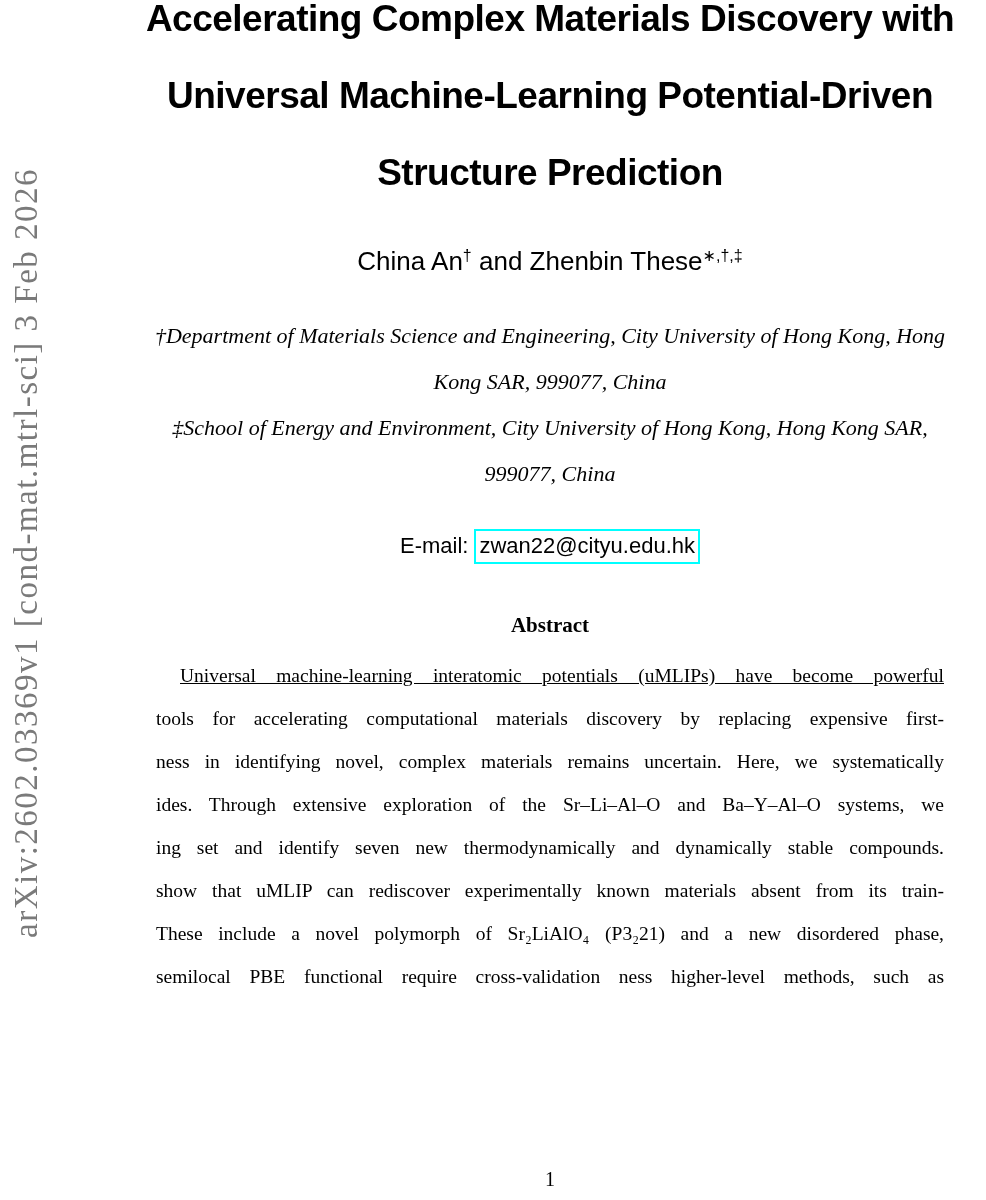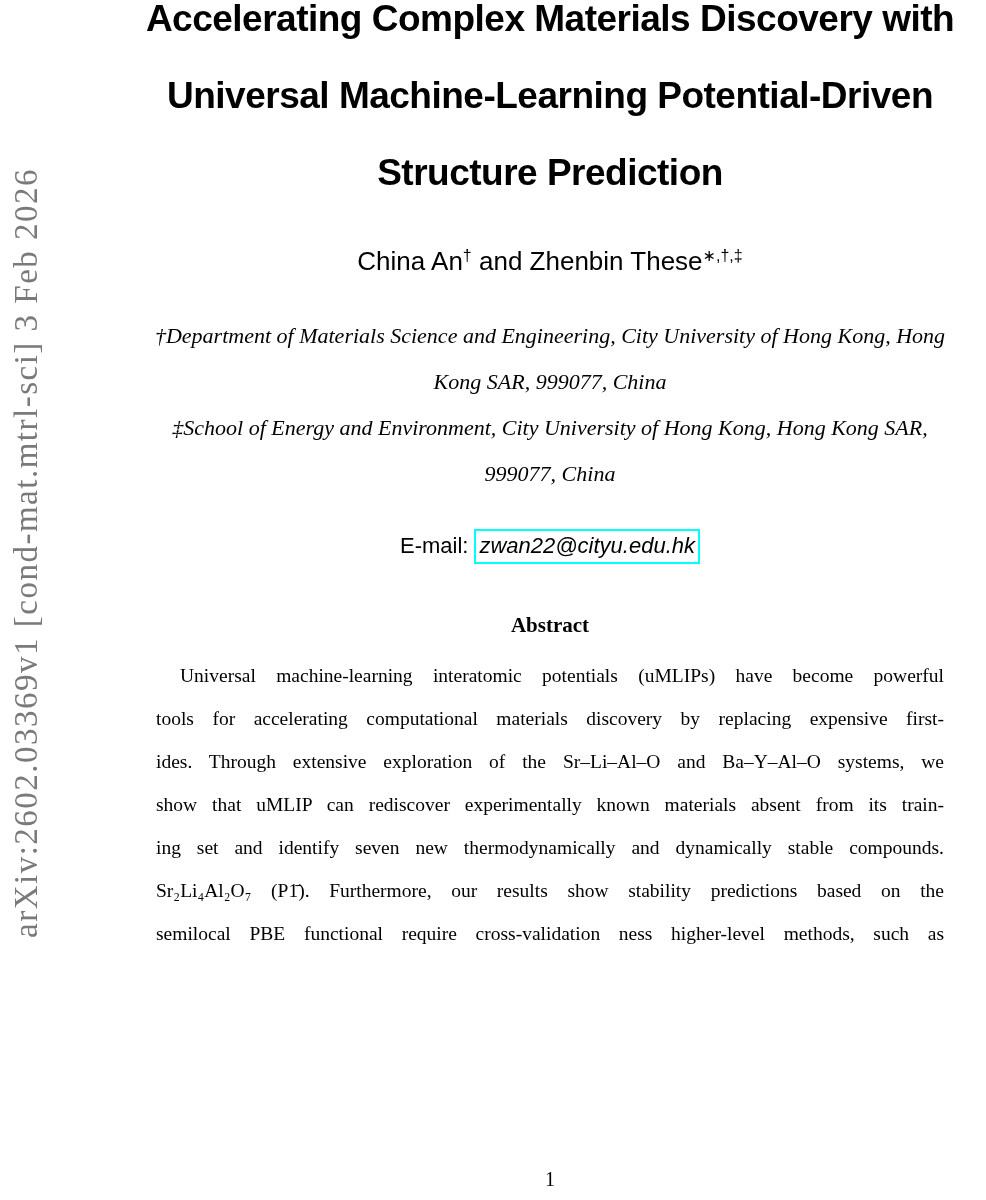--- a/index.html
+++ b/index.html
@@ -75,21 +75,20 @@
     line-height: 30px;
   }
   .email-link {
     display: inline-block;
     border: 2px solid #00ffff;
     padding: 0 3px 1px 3px;
     margin-left: 6px;
     color: #000000;
     text-decoration: none;
     cursor: pointer;
-    font-style: italic;
   }
   .abstract-heading {
     margin-top: 49px;
     text-align: center;
     font-family: "Liberation Serif", "DejaVu Serif", serif;
     font-weight: bold;
     font-size: 21px;
     line-height: 24px;
   }
   .abstract-body {
@@ -99,20 +98,21 @@
     font-size: 19.5px;
     line-height: 43px;
   }
   .abs-line {
     text-align: justify;
     text-align-last: justify;
     white-space: normal;
   }
   .abs-line.first {
     text-indent: 24px;
+    text-decoration: underline;
   }
   .page-number {
     position: absolute;
     left: 156px;
     width: 788px;
     top: 1168px;
     text-align: center;
     font-family: "Liberation Serif", "DejaVu Serif", serif;
     font-size: 20px;
   }
@@ -147,24 +147,25 @@
 
     <div class="email-line">
       <span>E-mail:</span><a class="email-link" href="#">zwan22@cityu.edu.hk</a>
     </div>
 
     <div class="abstract-heading">Abstract</div>
 
     <div class="abstract-body">
       <div class="abs-line first">Universal machine-learning interatomic potentials (uMLIPs) have become powerful</div>
       <div class="abs-line">tools for accelerating computational materials discovery by replacing expensive first-</div>
+      <div class="abs-line">ness in identifying novel, complex materials remains uncertain. Here, we systematically</div>
       <div class="abs-line">ides. Through extensive exploration of the Sr–Li–Al–O and Ba–Y–Al–O systems, we</div>
+      <div class="abs-line">ing set and identify seven new thermodynamically and dynamically stable compounds.</div>
       <div class="abs-line">show that uMLIP can rediscover experimentally known materials absent from its train-</div>
-      <div class="abs-line">ing set and identify seven new thermodynamically and dynamically stable compounds.</div>
-      <div class="abs-line">Sr₂Li₄Al₂O₇ (P1̄). Furthermore, our results show stability predictions based on the</div>
+      <div class="abs-line">These include a novel polymorph of Sr₂LiAlO₄ (P3₂21) and a new disordered phase,</div>
       <div class="abs-line">semilocal PBE functional require cross-validation ness higher-level methods, such as</div>
     </div>
 
   </div>
 
   <div class="page-number">1</div>
 
 </div>
 
 </body></html>

